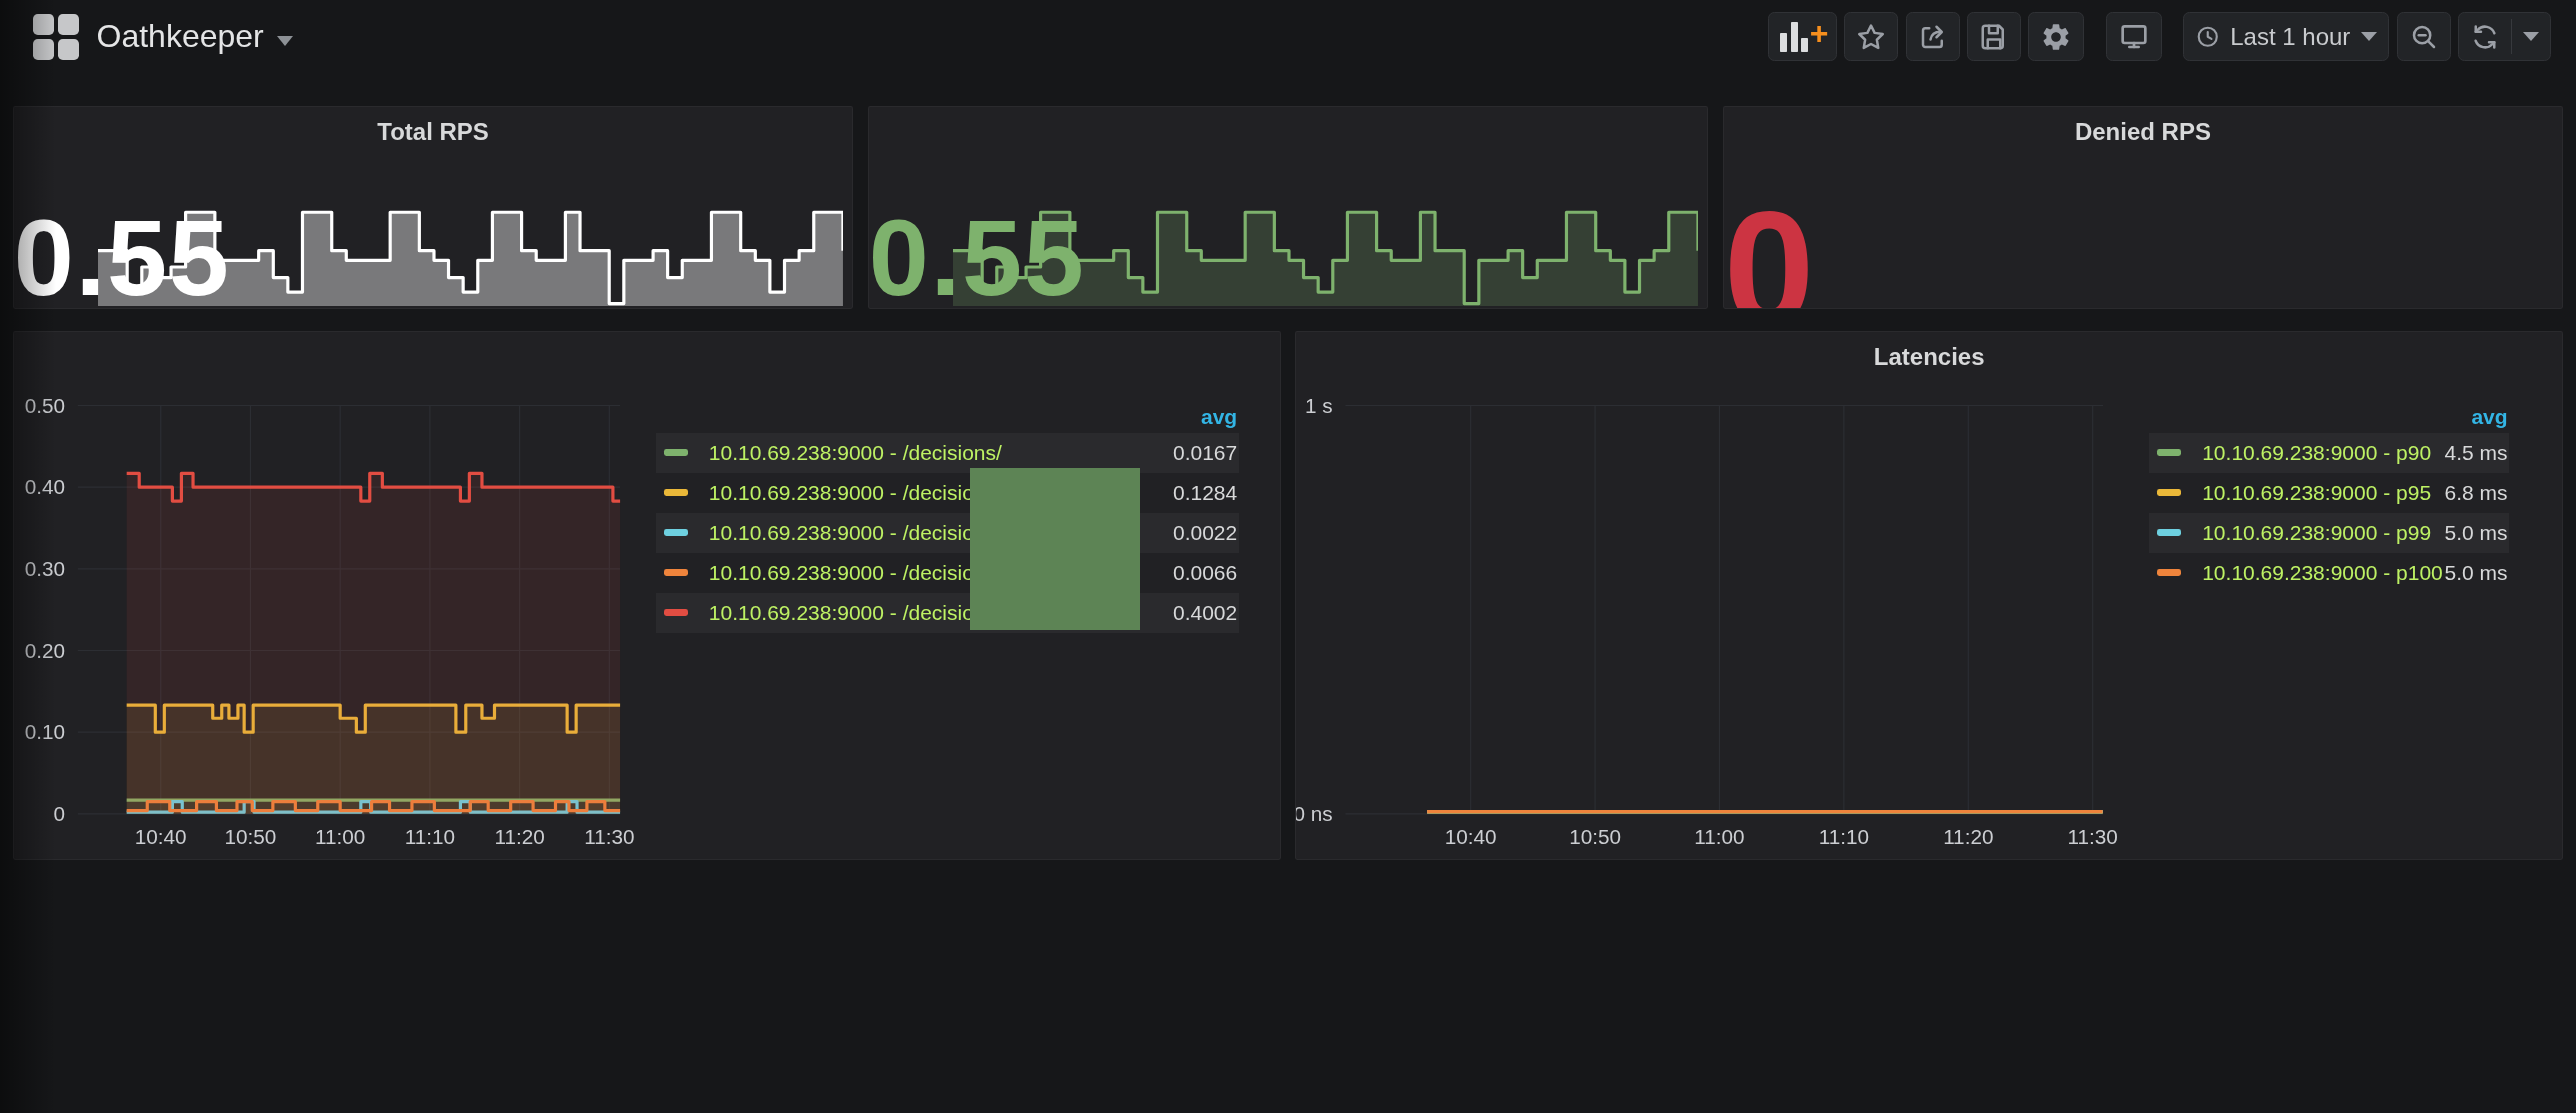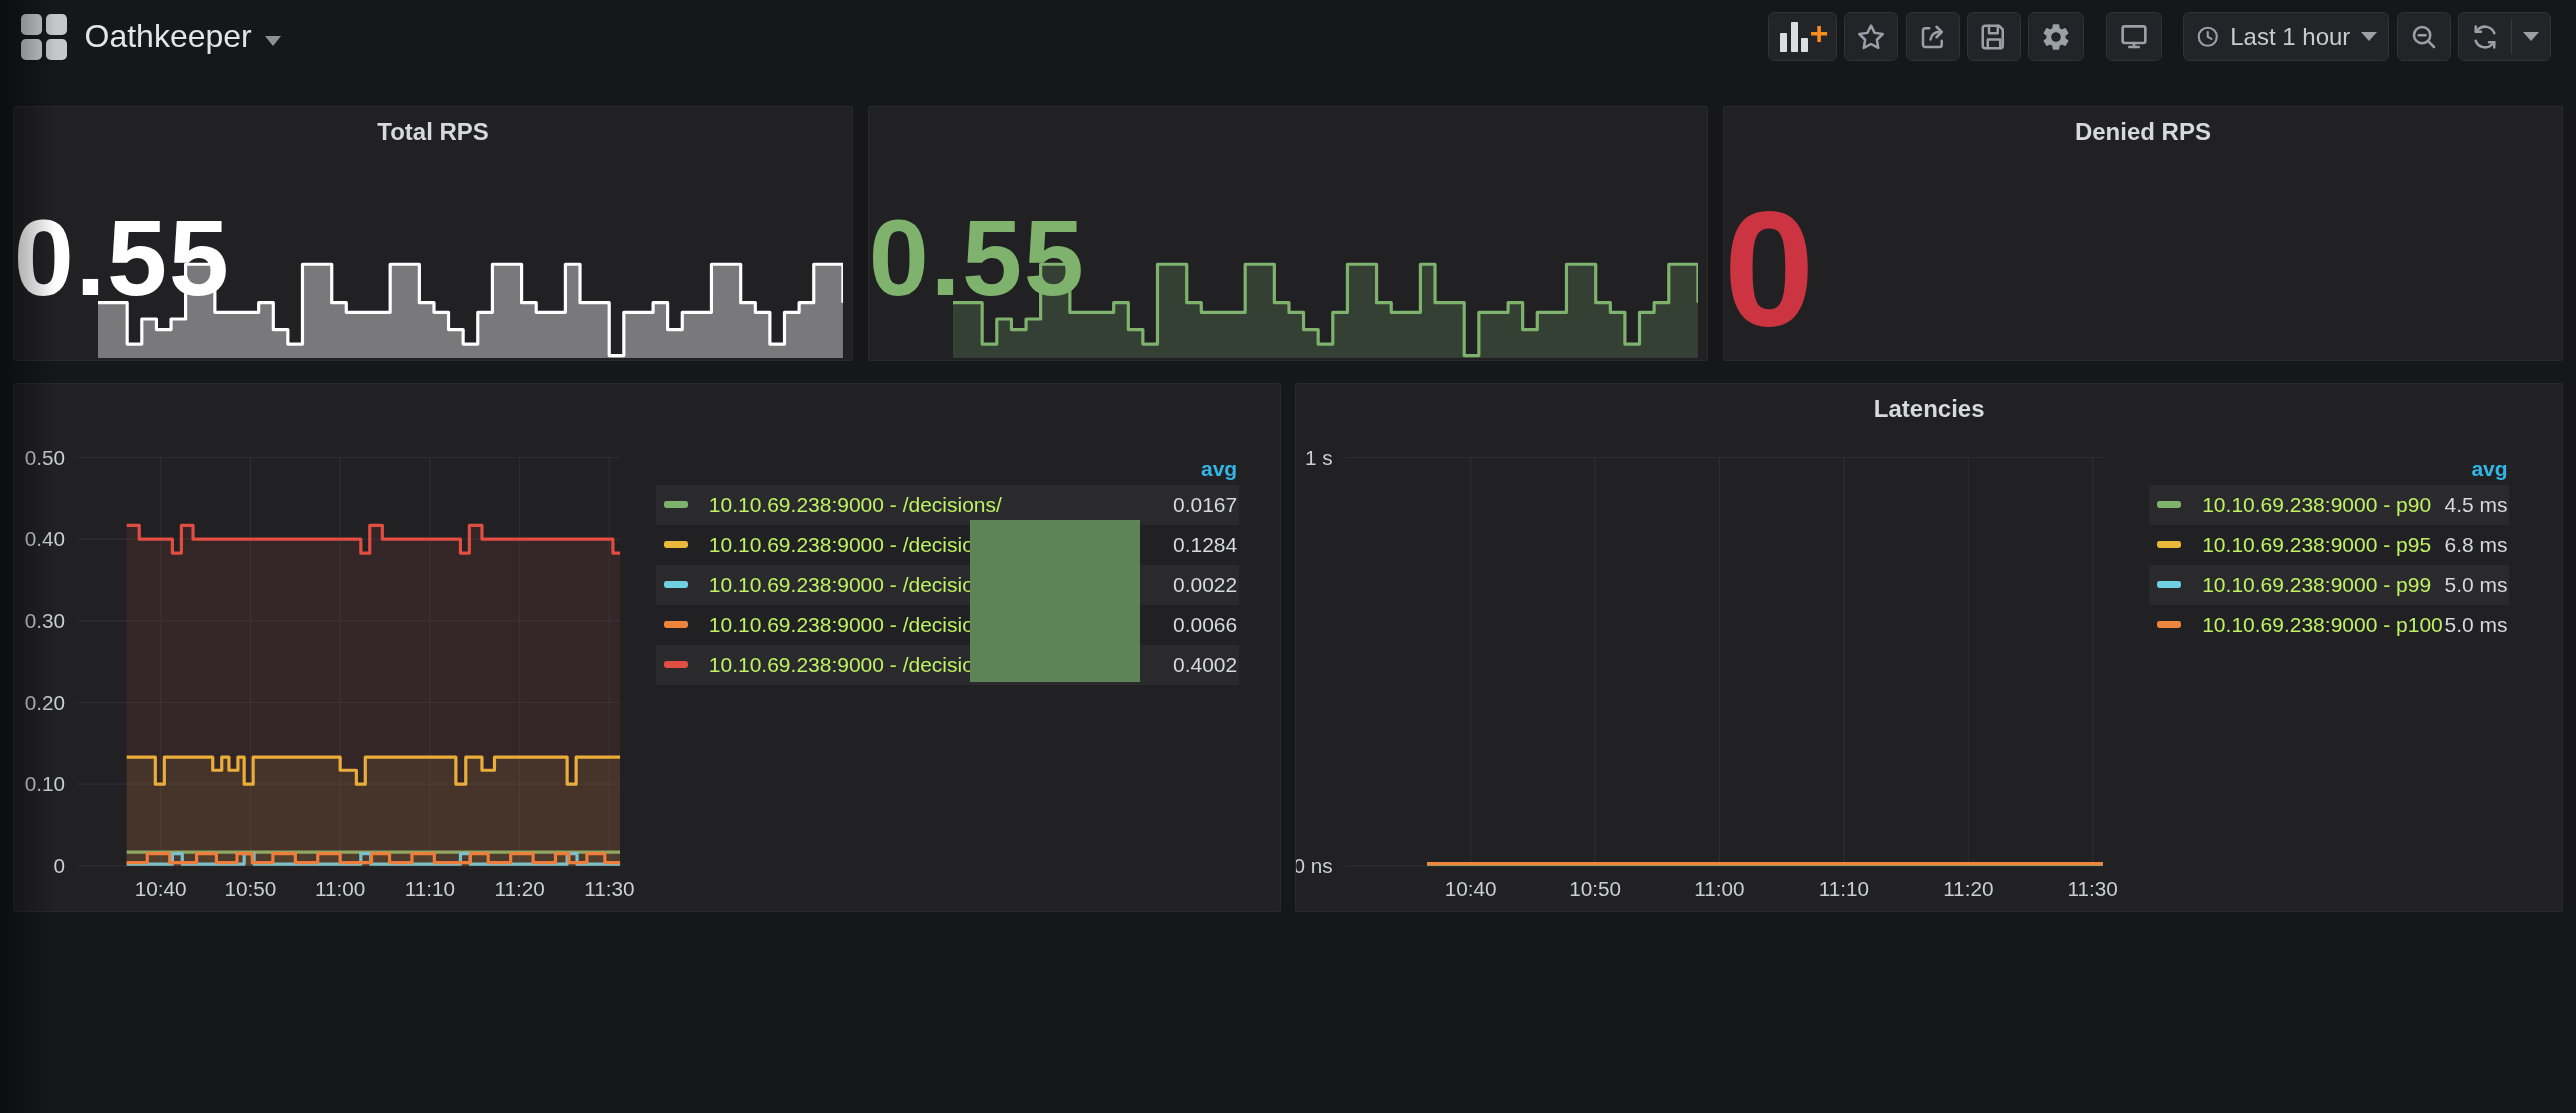--- a/index.html
+++ b/index.html
@@ -3,21 +3,21 @@
 <meta charset="utf-8">
 <style>
   * { margin:0; padding:0; box-sizing:border-box; }
   html,body { width:2576px; height:1113px; background:#161719; overflow:hidden;
               font-family:"Liberation Sans","DejaVu Sans",sans-serif; color:#d8d9da; }
   .edge-shade { position:absolute; left:0; top:0; bottom:0; width:56px; z-index:50;
                 background:linear-gradient(to right, rgba(0,0,0,0.45), rgba(0,0,0,0)); pointer-events:none; }
 
   
   .navbar { height:73px; display:flex; align-items:center; justify-content:space-between;
-            padding:0 25.5px 0 21px; background:#161719; }
+            padding:0 25.5px 0 21px; background:#161719;margin-left:12px; }
   .nav-left { display:flex; align-items:center; }
   .grid-icon { display:grid; grid-template-columns:21px 21px; grid-template-rows:21px 21px; gap:4px; cursor:pointer; }
   .grid-icon span { background:#c6c7c9; border-radius:4.8px; }
   .dash-title { font-size:32px; font-weight:500; color:#e4e5e6; margin-left:17.5px; cursor:pointer; }
   .caret { width:0; height:0; border-left:8.8px solid transparent; border-right:8.8px solid transparent;
            border-top:10.4px solid #8d9196; margin-left:12.8px; margin-top:8px; }
   .nav-right { display:flex; align-items:center; }
   .navbtn { height:49px; min-width:53px; padding:0 11px; margin-left:7.2px; background:#222427;
             border:0.8px solid #303236; border-radius:6.4px; display:flex; align-items:center;
             justify-content:center; cursor:pointer; color:#9b9fa6; }
@@ -30,21 +30,21 @@
   .timebtn .label { margin:0 11px 0 9.6px; }
   .small-caret { width:0; height:0; border-left:8px solid transparent; border-right:8px solid transparent;
                  border-top:9.6px solid #9b9fa6; }
   .split-divider { width:0.8px; height:35px; background:#37393d; margin:0 11px; }
 
   
   .dash { padding:33px 12.8px 0 12.8px; display:grid; grid-template-columns:repeat(6,1fr);
           grid-auto-rows:min-content; gap:21.5px 14.4px; }
   .panel { position:relative; background:#212124; border:0.8px solid rgba(255,255,255,0.045);
            border-radius:2.4px; overflow:hidden; }
-  .stat-panel { grid-column:span 2; height:255px; }
+  .stat-panel { grid-column:span 2; height:203px; }
   .graph-panel { grid-column:span 3; height:529px; }
   .panel-title { position:absolute; top:11px; left:0; right:0; text-align:center;
                  font-size:24px; font-weight:700; color:#d8d9da; cursor:pointer; z-index:5; }
   .stat-value { position:absolute; left:0; right:16px; text-align:left; font-weight:700; z-index:4;
                 line-height:1; letter-spacing:1.6px; }
   .stat-value.v-white { top:97px; font-size:108px; color:#ffffff; }
   .stat-value.v-green { top:97px; font-size:108px; color:#7eb26d; }
   .stat-value.v-red   { top:80px; font-size:163px; color:#cc3442; }
   .spark { position:absolute; left:84px; right:9.6px; bottom:1.6px; height:101px; z-index:2; }
   .spark svg { width:100%; height:100%; display:block; }

